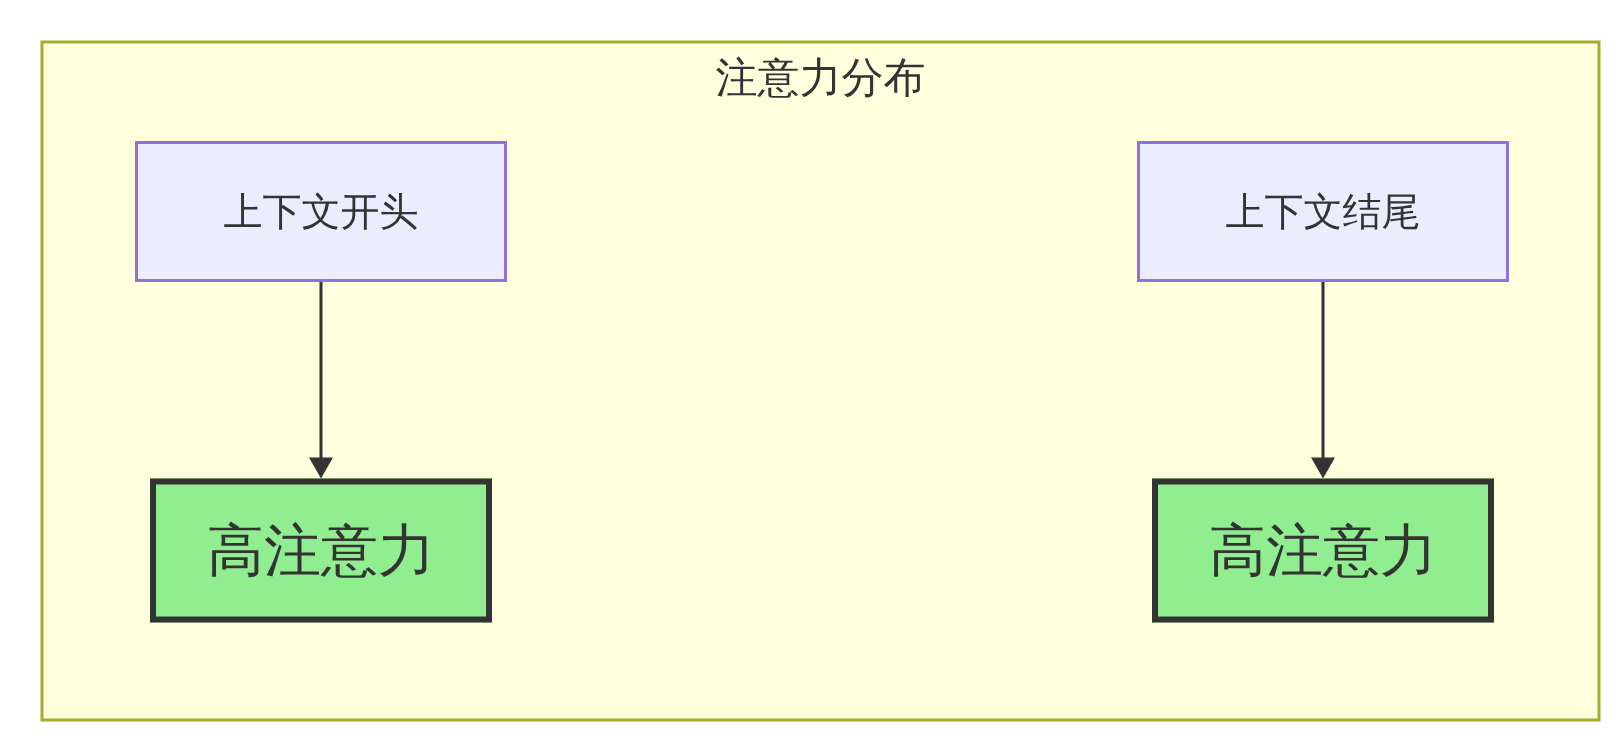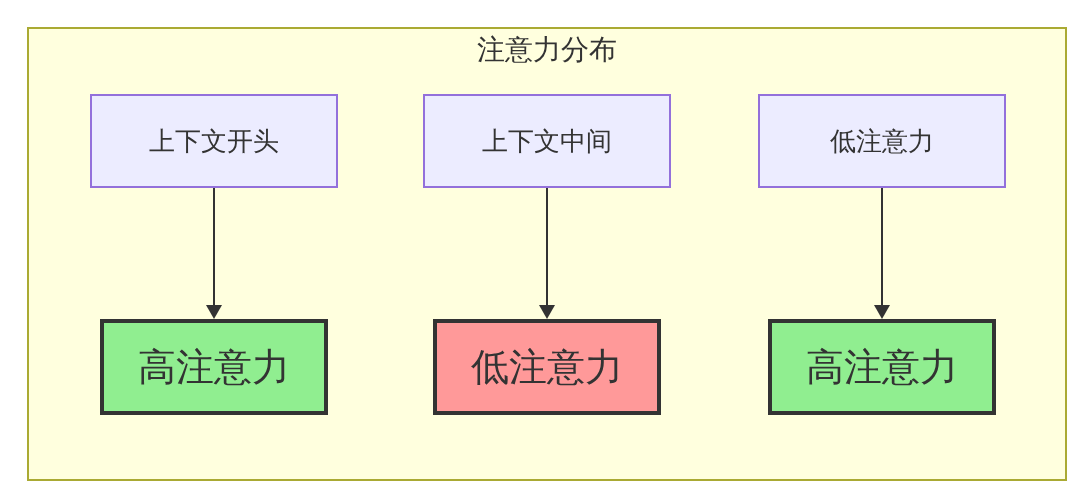--- a/index.html
+++ b/index.html
@@ -8,21 +8,20 @@
     width: 1080px;
     height: 496px;
     background: var(--page-bg, #ffffff);
     font-family: "Liberation Sans", "DejaVu Sans", sans-serif;
     overflow: hidden;
   }
   .canvas {
     position: relative;
     width: 1020px;
     height: 496px;
-    font-family: Liberation Mono, monospace;
   }
   .container {
     position: absolute;
     left: 27px;
     top: 27px;
     width: 1040px;
     height: 454px;
     box-sizing: border-box;
     background: var(--container-bg, #ffffde);
     border: 2px solid var(--container-border, #aaaa33);
@@ -105,36 +104,24 @@
       </div>
       <div class="arrow">
         <div class="arrow-line"></div>
         <div class="arrow-head"></div>
       </div>
       <div class="node target-node target-high">
         <span>高注意力</span>
       </div>
     </div>
 
-    <div class="column col-1">
-      <div class="node source-node">
-        <span>上下文中间</span>
-      </div>
-      <div class="arrow">
-        <div class="arrow-line"></div>
-        <div class="arrow-head"></div>
-      </div>
-      <div class="node target-node target-low">
-        <span>低注意力</span>
-      </div>
-    </div>
 
     <div class="column col-2">
       <div class="node source-node">
-        <span>低注意力</span>
+        <span>上下文结尾</span>
       </div>
       <div class="arrow">
         <div class="arrow-line"></div>
         <div class="arrow-head"></div>
       </div>
       <div class="node target-node target-high">
         <span>高注意力</span>
       </div>
     </div>
 

